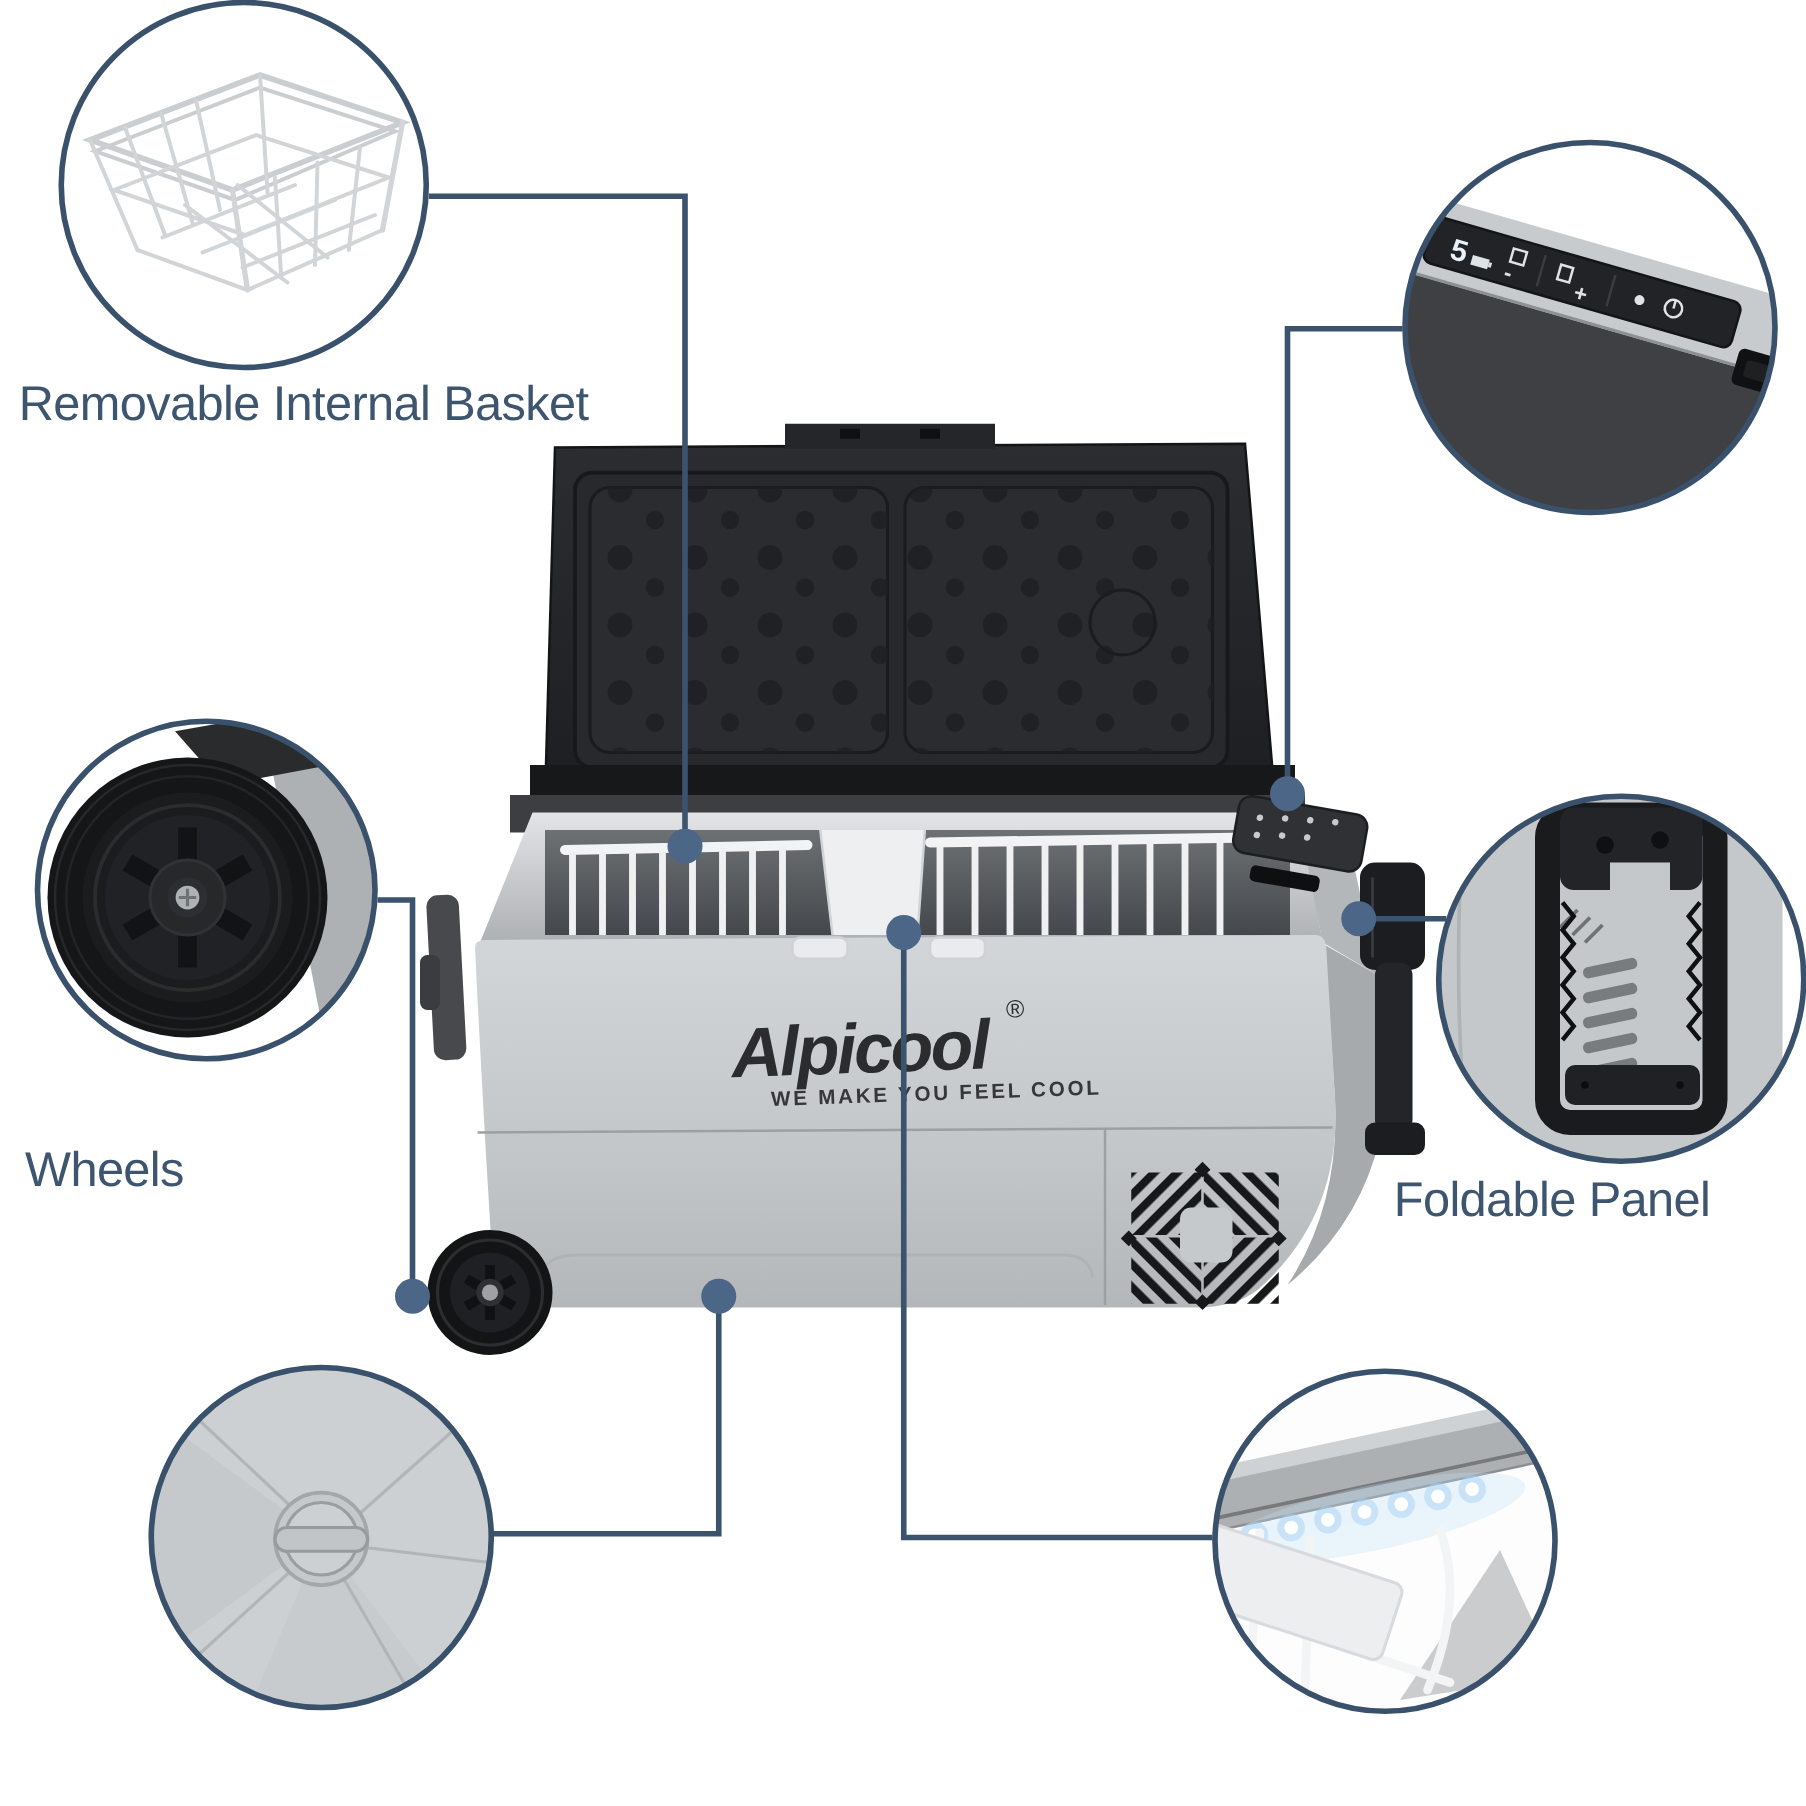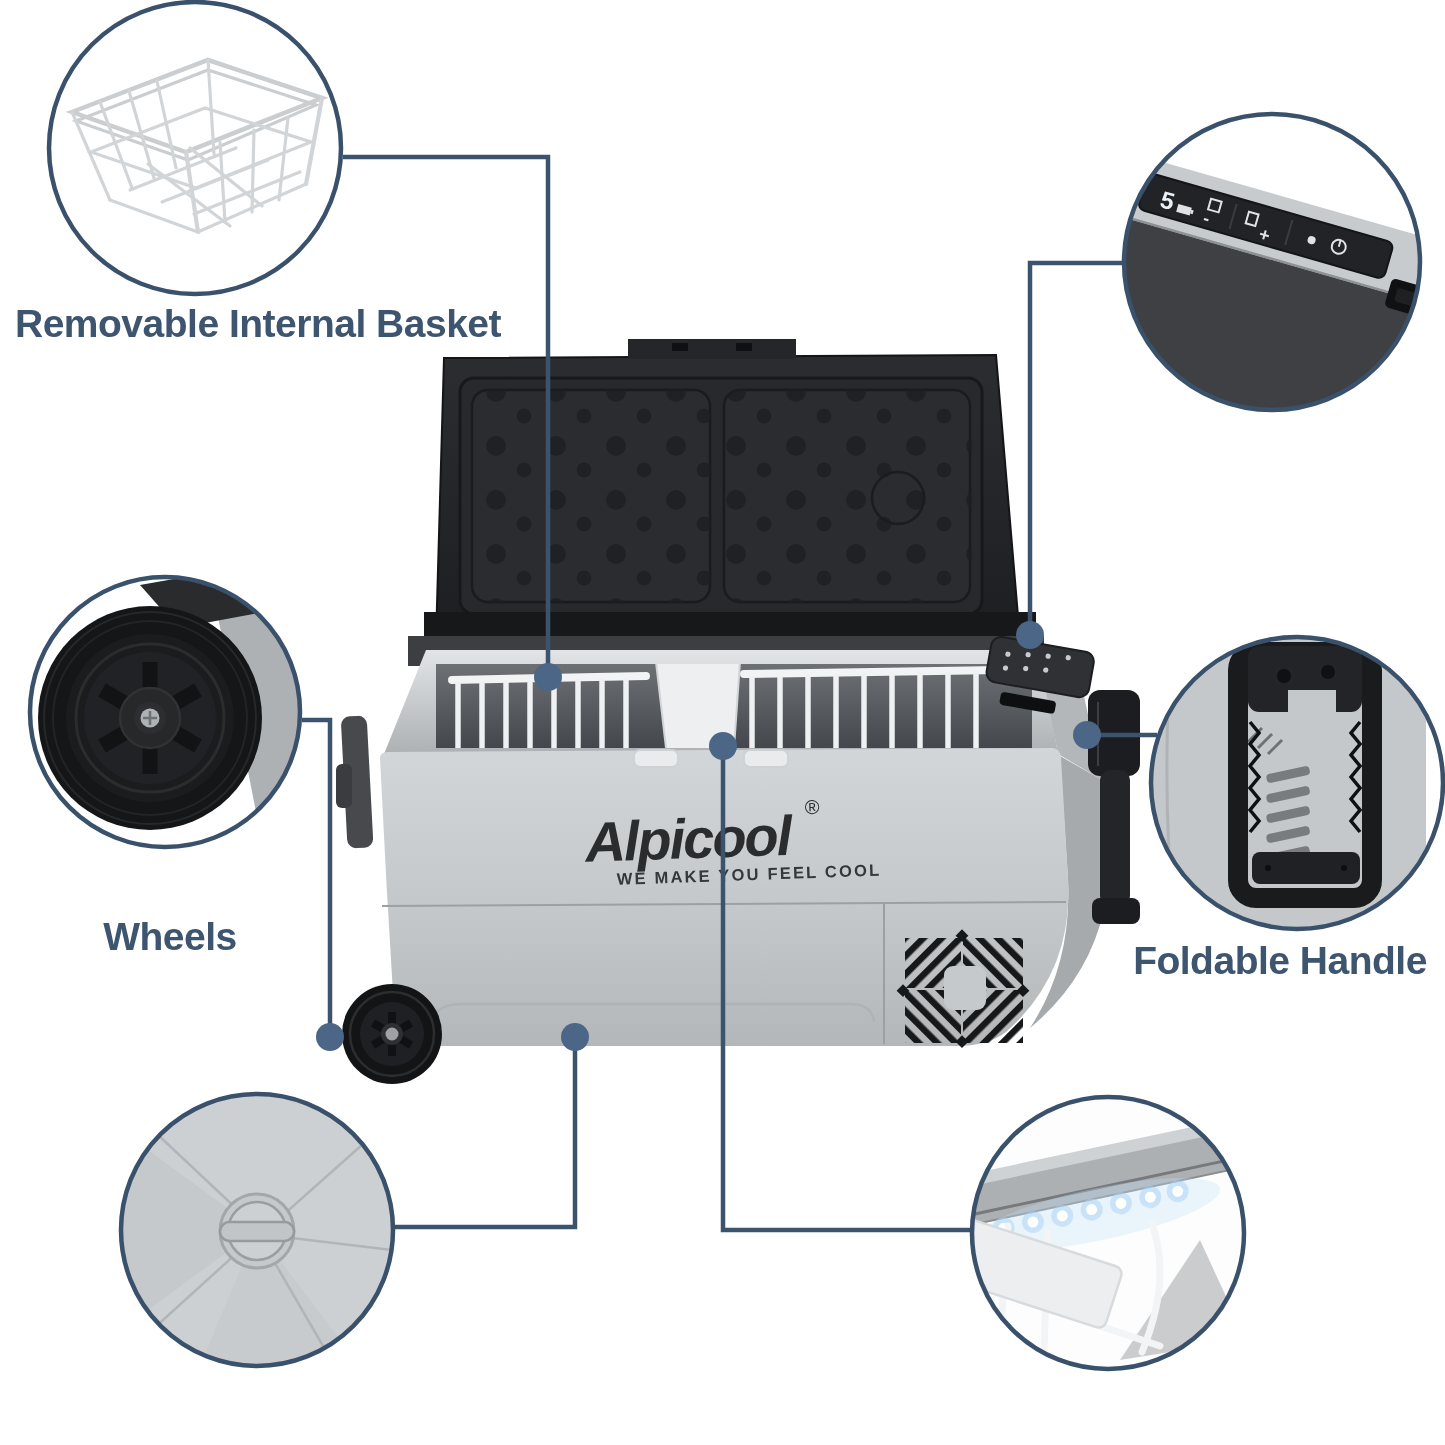--- a/index.html
+++ b/index.html
@@ -1,20 +1,20 @@
 <!DOCTYPE html>
 <html><head>
 <meta charset="utf-8">
 <style>
   html,body{margin:0;padding:0;background:#ffffff;}
   .stage{position:relative;width:1445px;height:1445px;background:#ffffff;overflow:hidden;
          font-family:"Liberation Sans",sans-serif;}
   .scene{position:absolute;left:0;top:0;width:1445px;height:1445px;}
-  .flabel{position:absolute;color:#3e556f;font-size:39px;font-weight:700;letter-spacing:-0.5px;
-          text-align:center;white-space:nowrap;line-height:1.1;}
+  .flabel{position:absolute;color:#3e556f;font-size:39px;font-weight:400;letter-spacing:-0.5px;
+          text-align:left;white-space:nowrap;line-height:1.1;}
 </style>
 </head>
 <body>
 
 <div class="stage">
 
 <svg class="scene" viewBox="0 0 1445 1445">
   <defs>
     <linearGradient id="bodyGrad" x1="0" y1="0" x2="0" y2="1">
       <stop offset="0" stop-color="#d3d6d8"></stop>
@@ -356,15 +356,15 @@
       <path d="M962,1280 L1160,1346"></path>
       <path d="M1152,1224 Q1172,1280 1142,1352"></path>
     </g>
     <rect x="946" y="1240" width="172" height="64" rx="8" fill="#eceef0" stroke="#d8dbdd" stroke-width="2.5" transform="rotate(18 1030 1272)"></rect>
   </g>
   <circle cx="1108" cy="1233" r="136" fill="none" stroke="#3a516c" stroke-width="4.5"></circle>
 </svg>
 
 <div class="flabel" style="left:15px;  top:303px;  width:460px;">Removable Internal Basket</div>
 <div class="flabel" style="left:20px;  top:884px;  width:300px;margin-top:32px;">Wheels</div>
-<div class="flabel" style="left:1115px;top:940px;  width:330px;">Foldable Handle</div>
+<div class="flabel" style="left:1115px;top:940px;  width:330px;">Foldable Panel</div>
 
 </div>
 
 </body></html>

